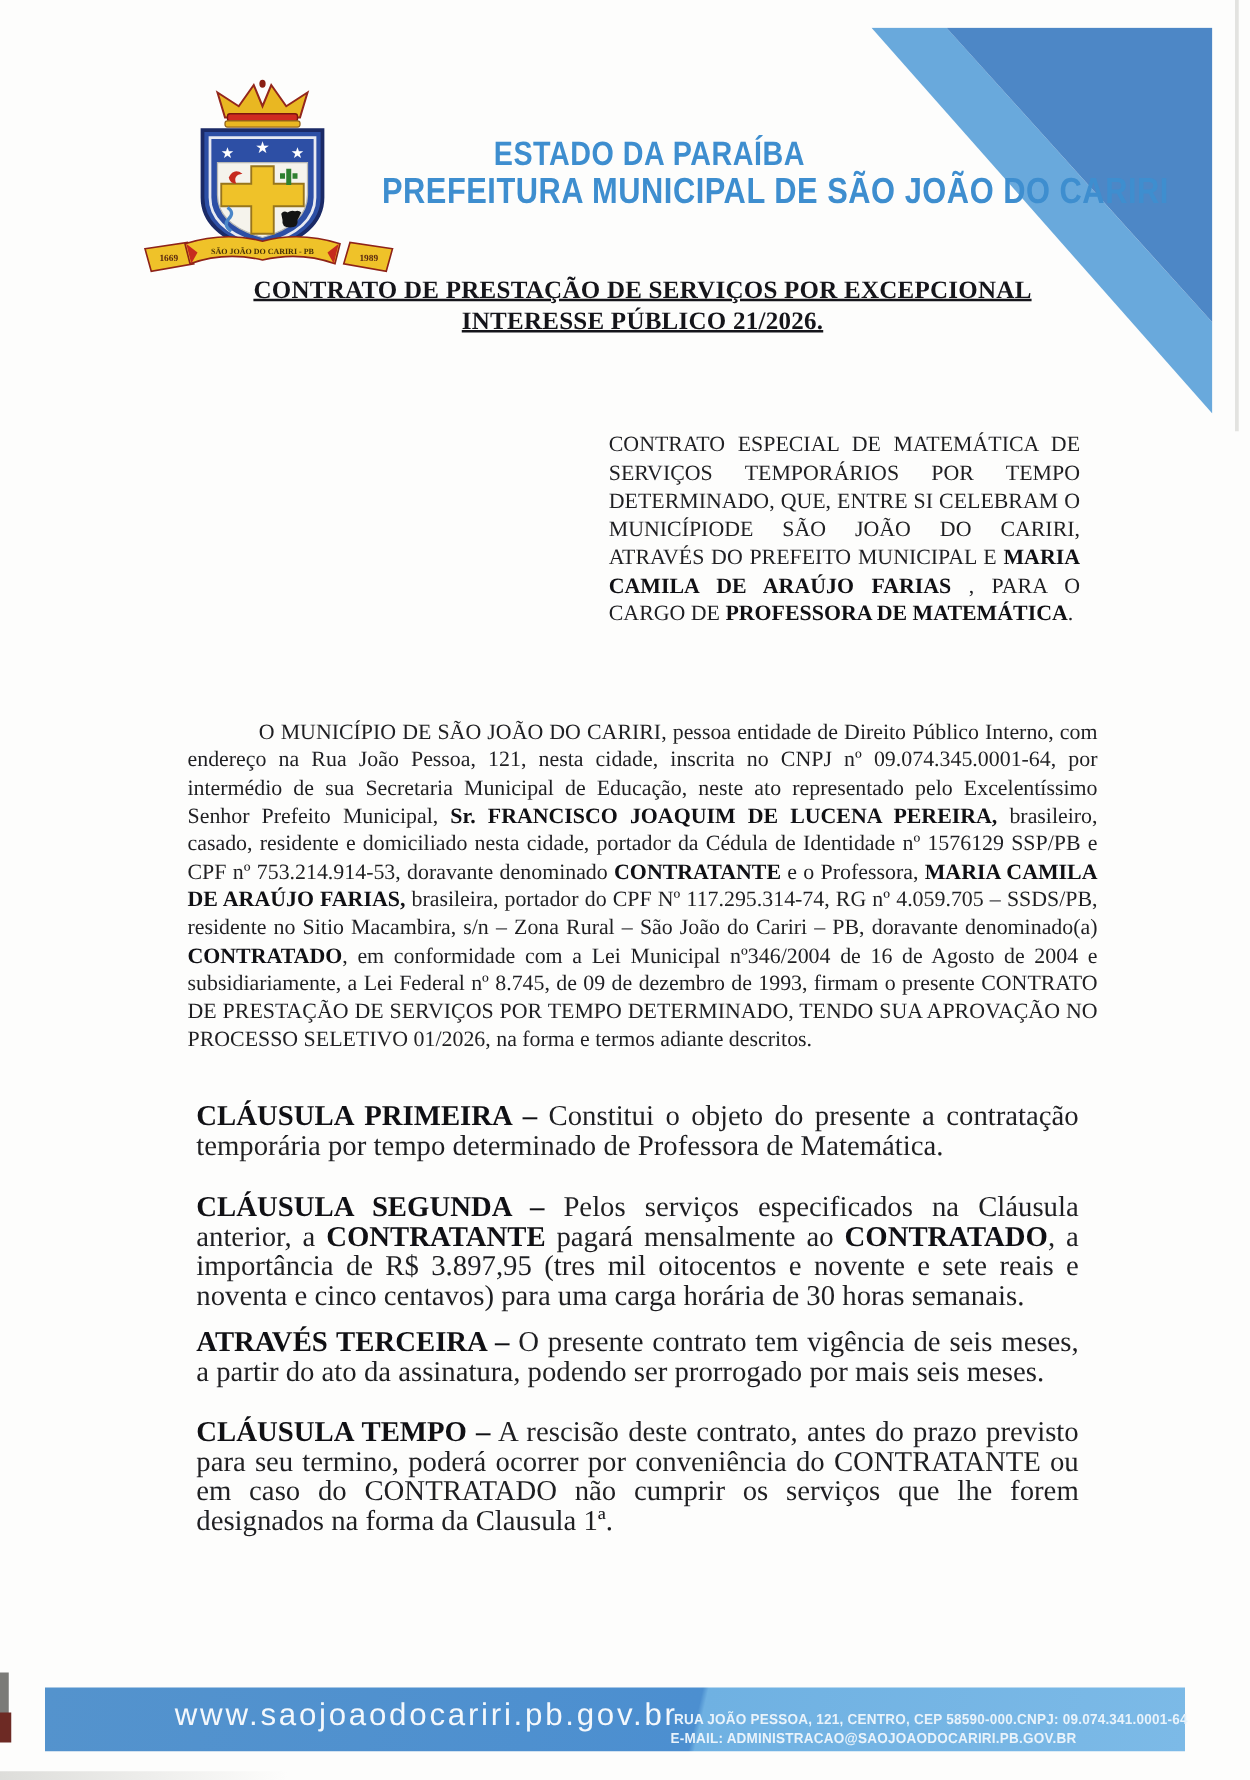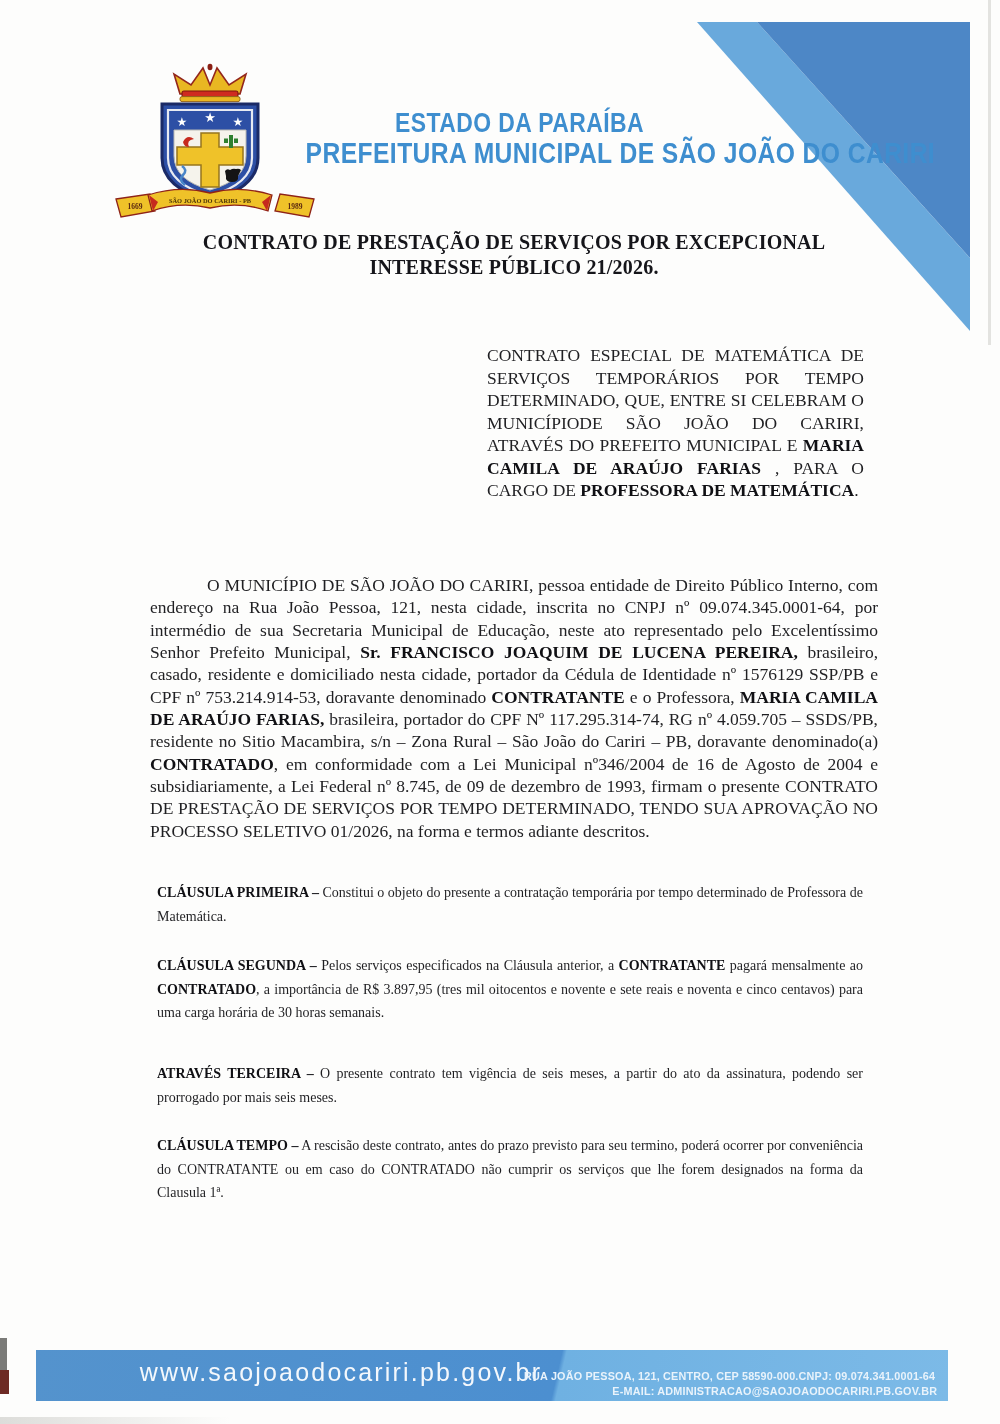--- a/index.html
+++ b/index.html
@@ -33,58 +33,58 @@
     text-align: center; color: #3e8ecf;
     font-family: "Liberation Sans", sans-serif; font-weight: 700;
     line-height: 30px;
   }
   .header-text .cond { display: inline-block; transform: scaleX(0.85); transform-origin: 50% 50%; white-space: nowrap; letter-spacing: 0.5px; }
   .h-line1 { font-size: 27px; }
   .h-line2 { font-size: 29px; }
 
   
   .title {
-    position: absolute; left: 150px; top: 230px; width: 728px; margin: 0;
+    position: absolute; left: 150px; top: 220px; width: 728px; margin: 0;
     text-align: center; font-size: 20px; font-weight: 700; line-height: 25px;
-    color: #15151a; letter-spacing: 0.2px;
+    color: #15151a; letter-spacing: 0.2px; text-decoration: underline;
   }
   .title .t-line { display: block; }
 
   p.doc { margin: 0; position: absolute; text-align: justify; }
   .b { font-weight: 700; color: #101014; }
 
   .recital {
     left: 487px; top: 344px; width: 377px;
     font-size: 17.5px; line-height: 22.5px;
   }
   .preamble {
     left: 150px; top: 574px; width: 728px;
     font-size: 17.5px; line-height: 22.35px;
     text-indent: 57px;
   }
-  .clause { left: 157px; width: 706px; font-size: 14px; line-height: 23.6px; }
+  .clause { left: 157px; width: 706px; font-size: 23px; line-height: 23.6px; }
   .clause-1 { top: 881px; }
   .clause-2 { top: 954px; }
   .clause-3 { top: 1062px; }
   .clause-4 { top: 1134px; }
 
   
   .footer-bar {
     position: absolute; left: 36px; top: 1350px; width: 912px; height: 51px;
     background: linear-gradient(103deg, #5493cd 0%, #4c8fd0 57%, #6fb1e2 57.5%, #7cbae7 100%);
   }
   .footer-website {
     position: absolute; left: 140px; top: 0; width: 330px; height: 44px;
     display: flex; align-items: center; justify-content: center;
     color: #f4f8fc; font-family: Liberation Sans, sans-serif;
     font-size: 25px; letter-spacing: 2.2px; white-space: nowrap;
   }
   .footer-right {
     position: absolute; left: 490px; top: 0; width: 422px; height: 67px;
-    display: flex; flex-direction: column; align-items: flex-end; justify-content: center;
+    display: flex; flex-direction: column; align-items: flex-start; justify-content: center;
     color: #e9f3fb; font-family: "Liberation Sans", sans-serif; font-weight: 700;
     font-size: 11.5px; line-height: 15px; text-align: center;
   }
   .footer-right .cond { display: inline-block; transform: scaleX(0.94); transform-origin: 50% 50%; white-space: nowrap; letter-spacing: 0.2px; }
 
   
   .edge-right { position: absolute; left: 988px; top: 0; width: 3px; height: 345px; background: #e3e3e0; }
   .edge-left-strip { position: absolute; left: 0; top: 1338px; width: 7px; height: 46px; background: #7b7b78; }
   .edge-left-mark { position: absolute; left: 0; top: 1370px; width: 9px; height: 24px; background: #6d2a24; }
   .edge-bottom { position: absolute; left: 0; top: 1417px; width: 230px; height: 7px;

